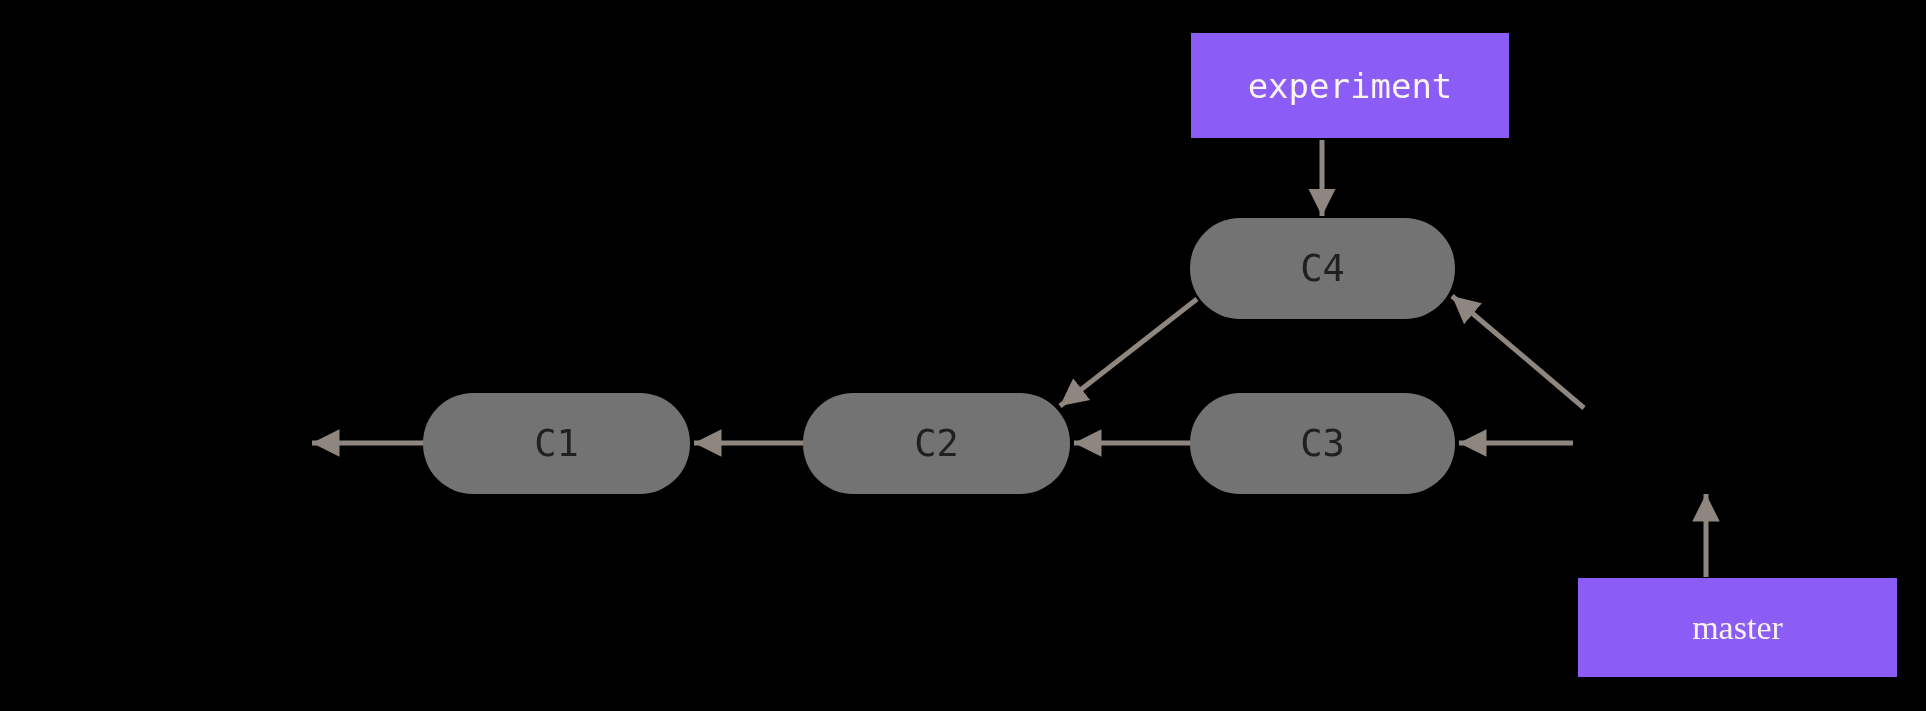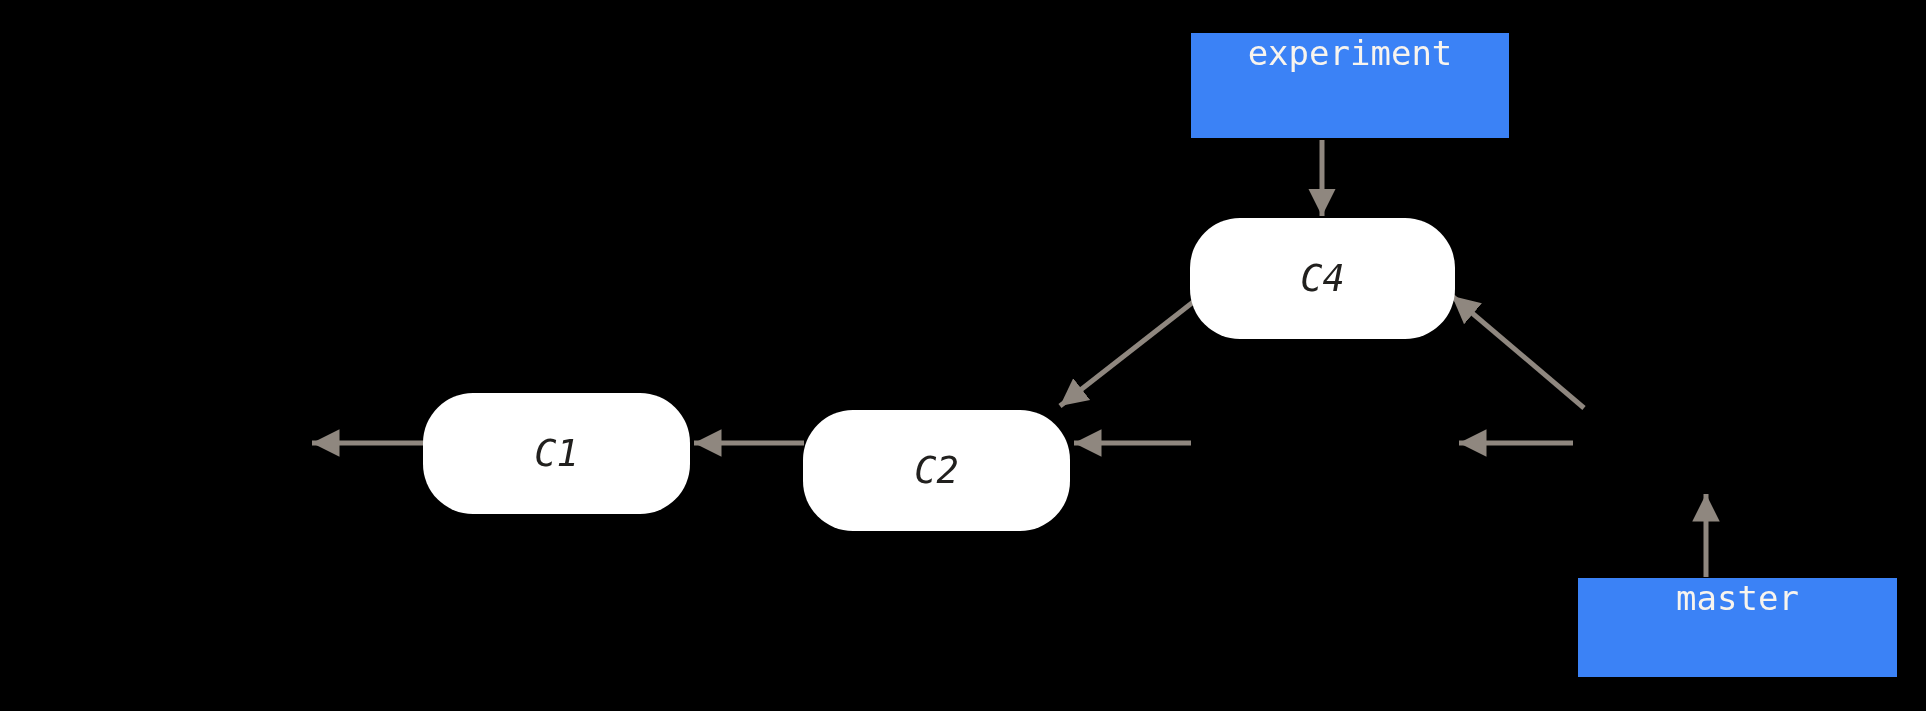--- a/index.html
+++ b/index.html
@@ -17,48 +17,48 @@
   }
   .arrows {
     position: absolute;
     left: 0;
     top: 0;
     width: 1926px;
     height: 711px;
   }
   .commit {
     position: absolute;
-    height: 121px;
-    background: #ffffff;
+    height: 101px;
+    background: #737373;
     border-radius: 50px;
     display: flex;
     align-items: center;
     justify-content: center;
     color: #21201E;
     font-size: 37px;
-    font-style: italic;
   }
   .branch {
     position: absolute;
-    background: #3b82f6;
+    background: #8b5cf6;
     display: flex;
+    align-items: center;
     justify-content: center;
     color: #F8F4EE;
     font-size: 34px;
   }
   
   #node-c0 { left: 43px;   top: 393px; width: 265px; }
   #node-c1 { left: 423px;  top: 393px; width: 267px; }
-  #node-c2 { left: 803px;  top: 410px; width: 267px; }
+  #node-c2 { left: 803px;  top: 393px; width: 267px; }
   #node-c3 { left: 1190px; top: 393px; width: 265px; }
   #node-c4 { left: 1190px; top: 218px; width: 265px; }
   #node-c5 { left: 1572px; top: 393px; width: 268px; }
   
   #branch-experiment { left: 1191px; top: 33px;  width: 318px; height: 105px; }
-  #branch-master     { left: 1578px; top: 578px; width: 319px; height: 99px;  }
+  #branch-master     { left: 1578px; top: 578px; width: 319px; height: 99px; font-family: Liberation Serif, serif;  }
 </style>
 </head>
 <body>
 
 <div class="canvas">
 
   <svg class="arrows" viewBox="0 0 1926 711" xmlns="http://www.w3.org/2000/svg">
     <defs>
       <marker id="ah" viewBox="0 0 10 10" refX="10" refY="5" markerWidth="5.5" markerHeight="6" orient="auto">
         <path d="M0,0 L10,5 L0,10 z" fill="#8F877F"></path>
@@ -75,20 +75,23 @@
       <line x1="1706" y1="577" x2="1706" y2="494" marker-end="url(#ah)"></line>
     </g>
   </svg>
 
   <div class="commit" id="node-c1">
     <span>C1</span>
   </div>
   <div class="commit" id="node-c2">
     <span>C2</span>
   </div>
+  <div class="commit" id="node-c3">
+    <span>C3</span>
+  </div>
   <div class="commit" id="node-c4">
     <span>C4</span>
   </div>
 
   <div class="branch" id="branch-experiment">
     <span>experiment</span>
   </div>
   <div class="branch" id="branch-master">
     <span>master</span>
   </div>

